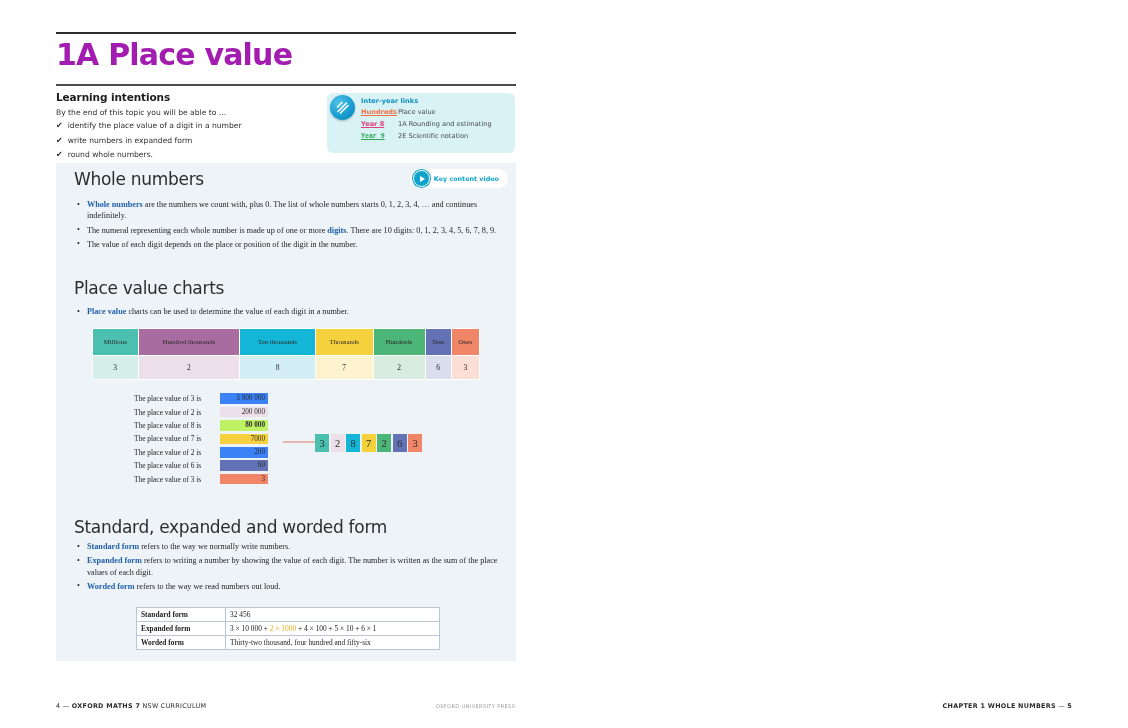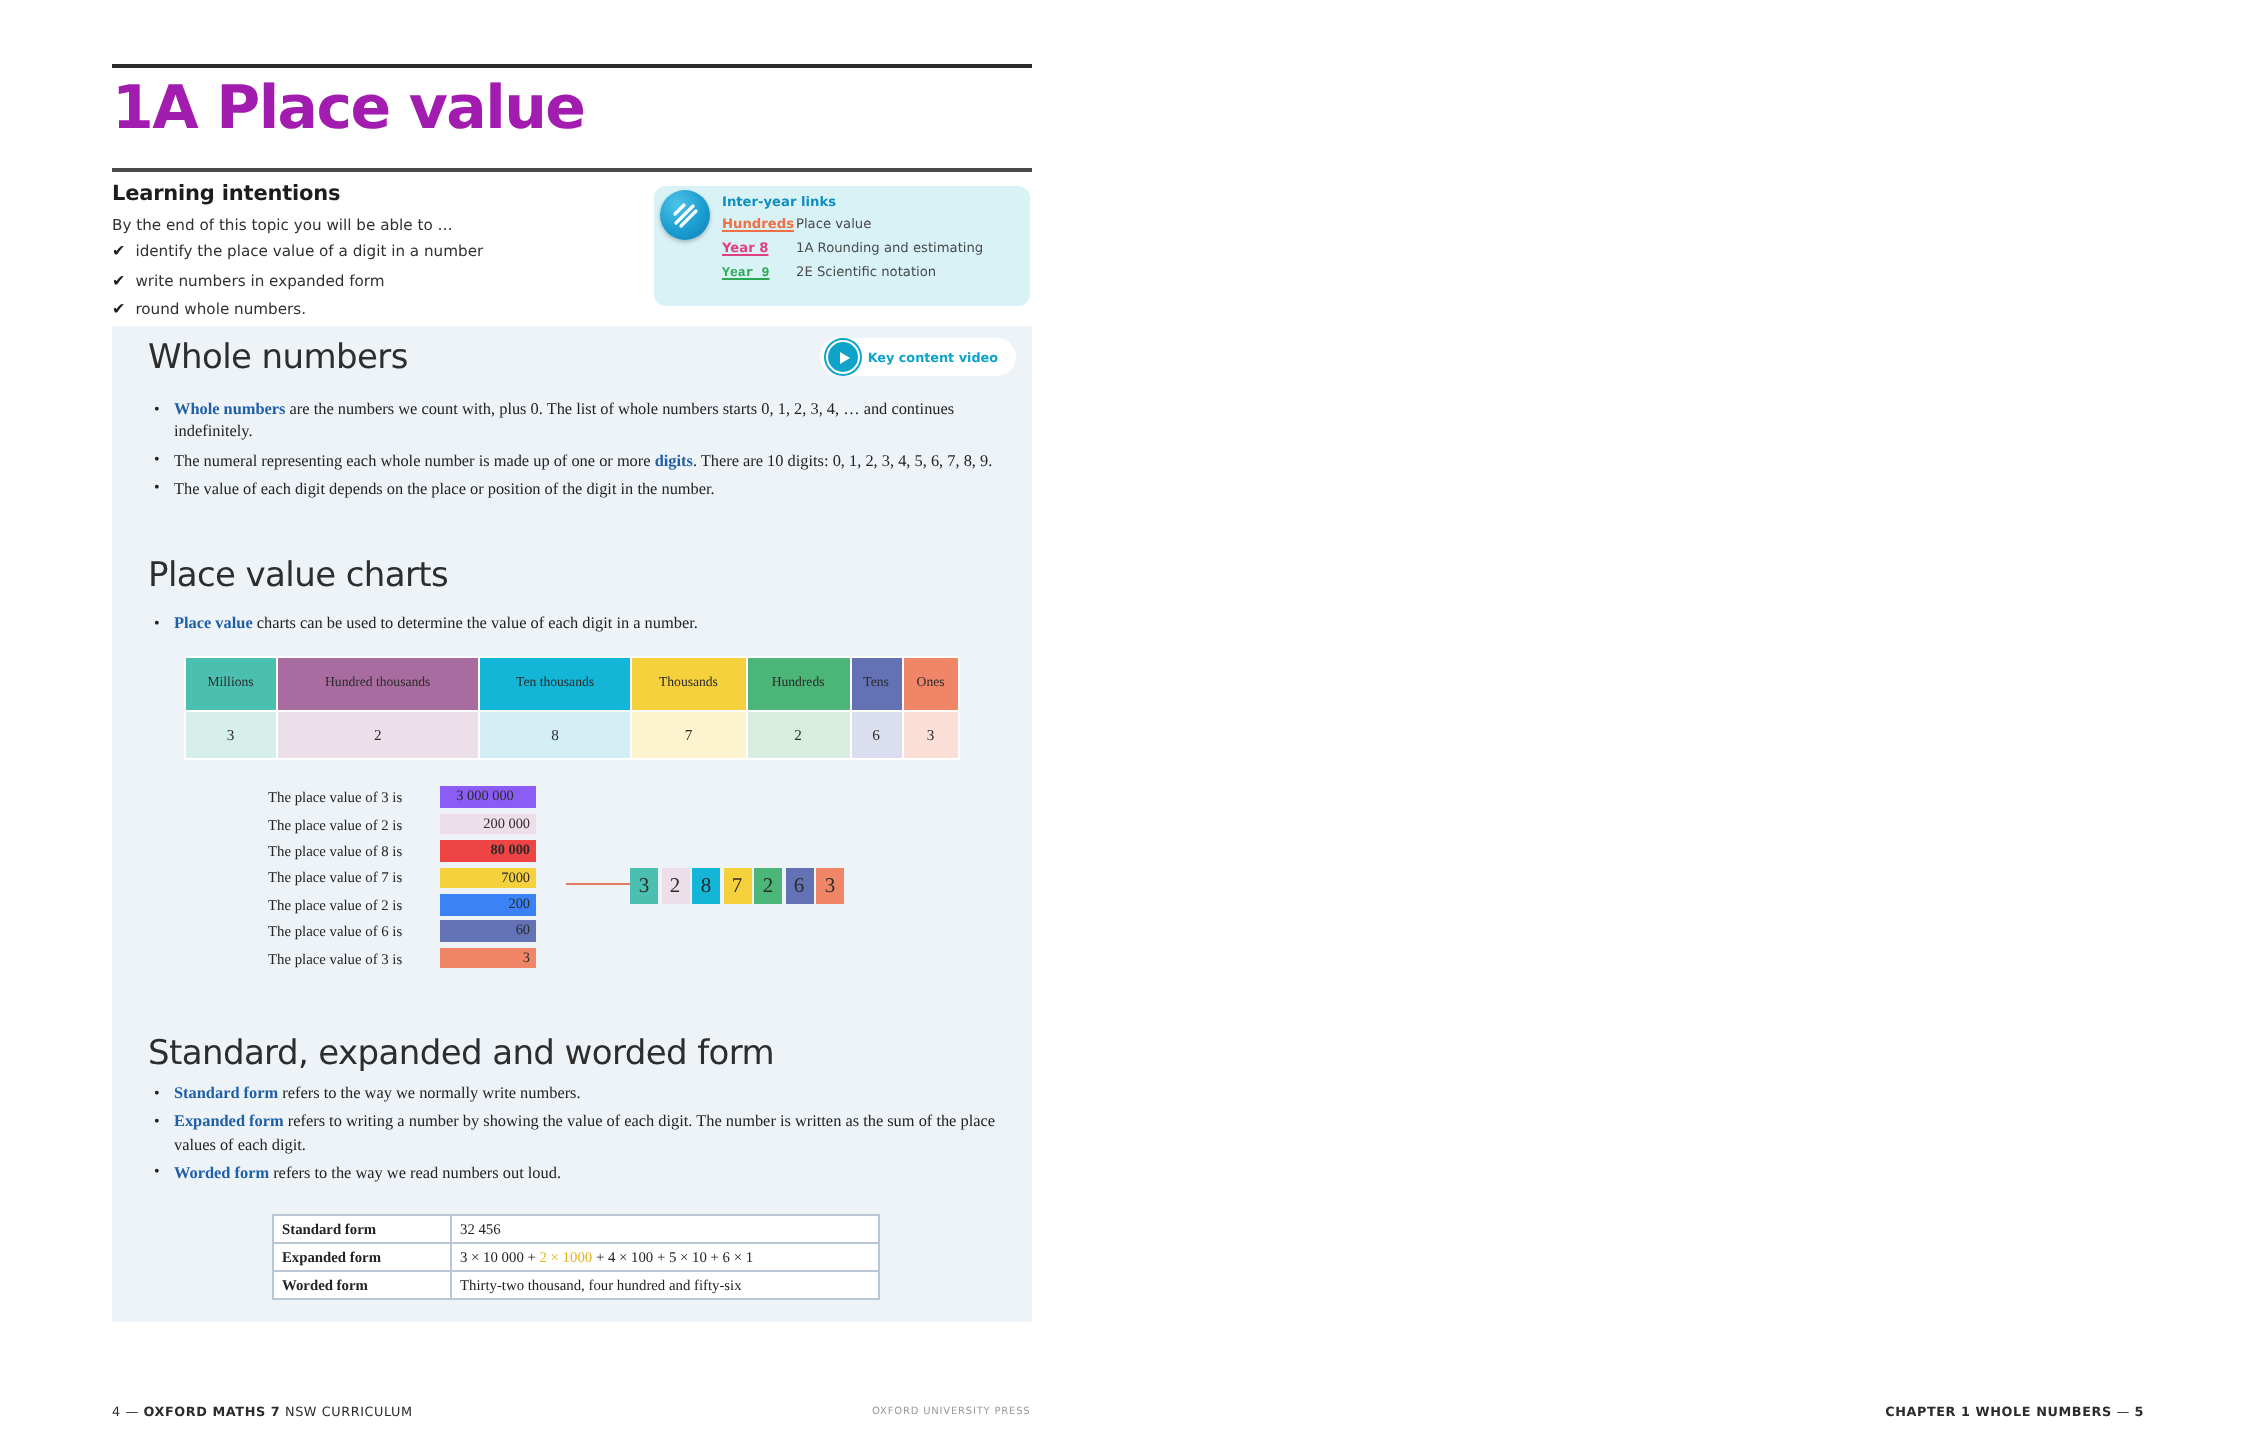--- a/index.html
+++ b/index.html
@@ -247,29 +247,29 @@
         <td style="background: rgb(216, 236, 223);">2</td>
         <td style="background: rgb(218, 222, 239);">6</td>
         <td style="background: rgb(251, 222, 214);">3</td>
       </tr>
     </tbody>
       </table>
 
     <div class="pv-list">
       <div class="pvl-row">
           <span class="pvl-label">The place value of 3 is</span>
-          <span class="pvl-chip" style="background: #8b5cf6; text-align: center;">3 000 000</span>
+          <span class="pvl-chip" style="background: #3b82f6;">3 000 000</span>
         </div>
       <div class="pvl-row">
           <span class="pvl-label">The place value of 2 is</span>
           <span class="pvl-chip" style="background: rgb(236, 223, 233);">200 000</span>
         </div>
       <div class="pvl-row">
           <span class="pvl-label">The place value of 8 is</span>
-          <span class="pvl-chip" style="background: #ef4444; font-weight: bold;">80 000</span>
+          <span class="pvl-chip" style="background: #bef264; font-weight: bold;">80 000</span>
         </div>
       <div class="pvl-row">
           <span class="pvl-label">The place value of 7 is</span>
           <span class="pvl-chip" style="background: rgb(245, 209, 61);">7000</span>
         </div>
       <div class="pvl-row">
           <span class="pvl-label">The place value of 2 is</span>
           <span class="pvl-chip" style="background: #3b82f6;">200</span>
         </div>
       <div class="pvl-row">

